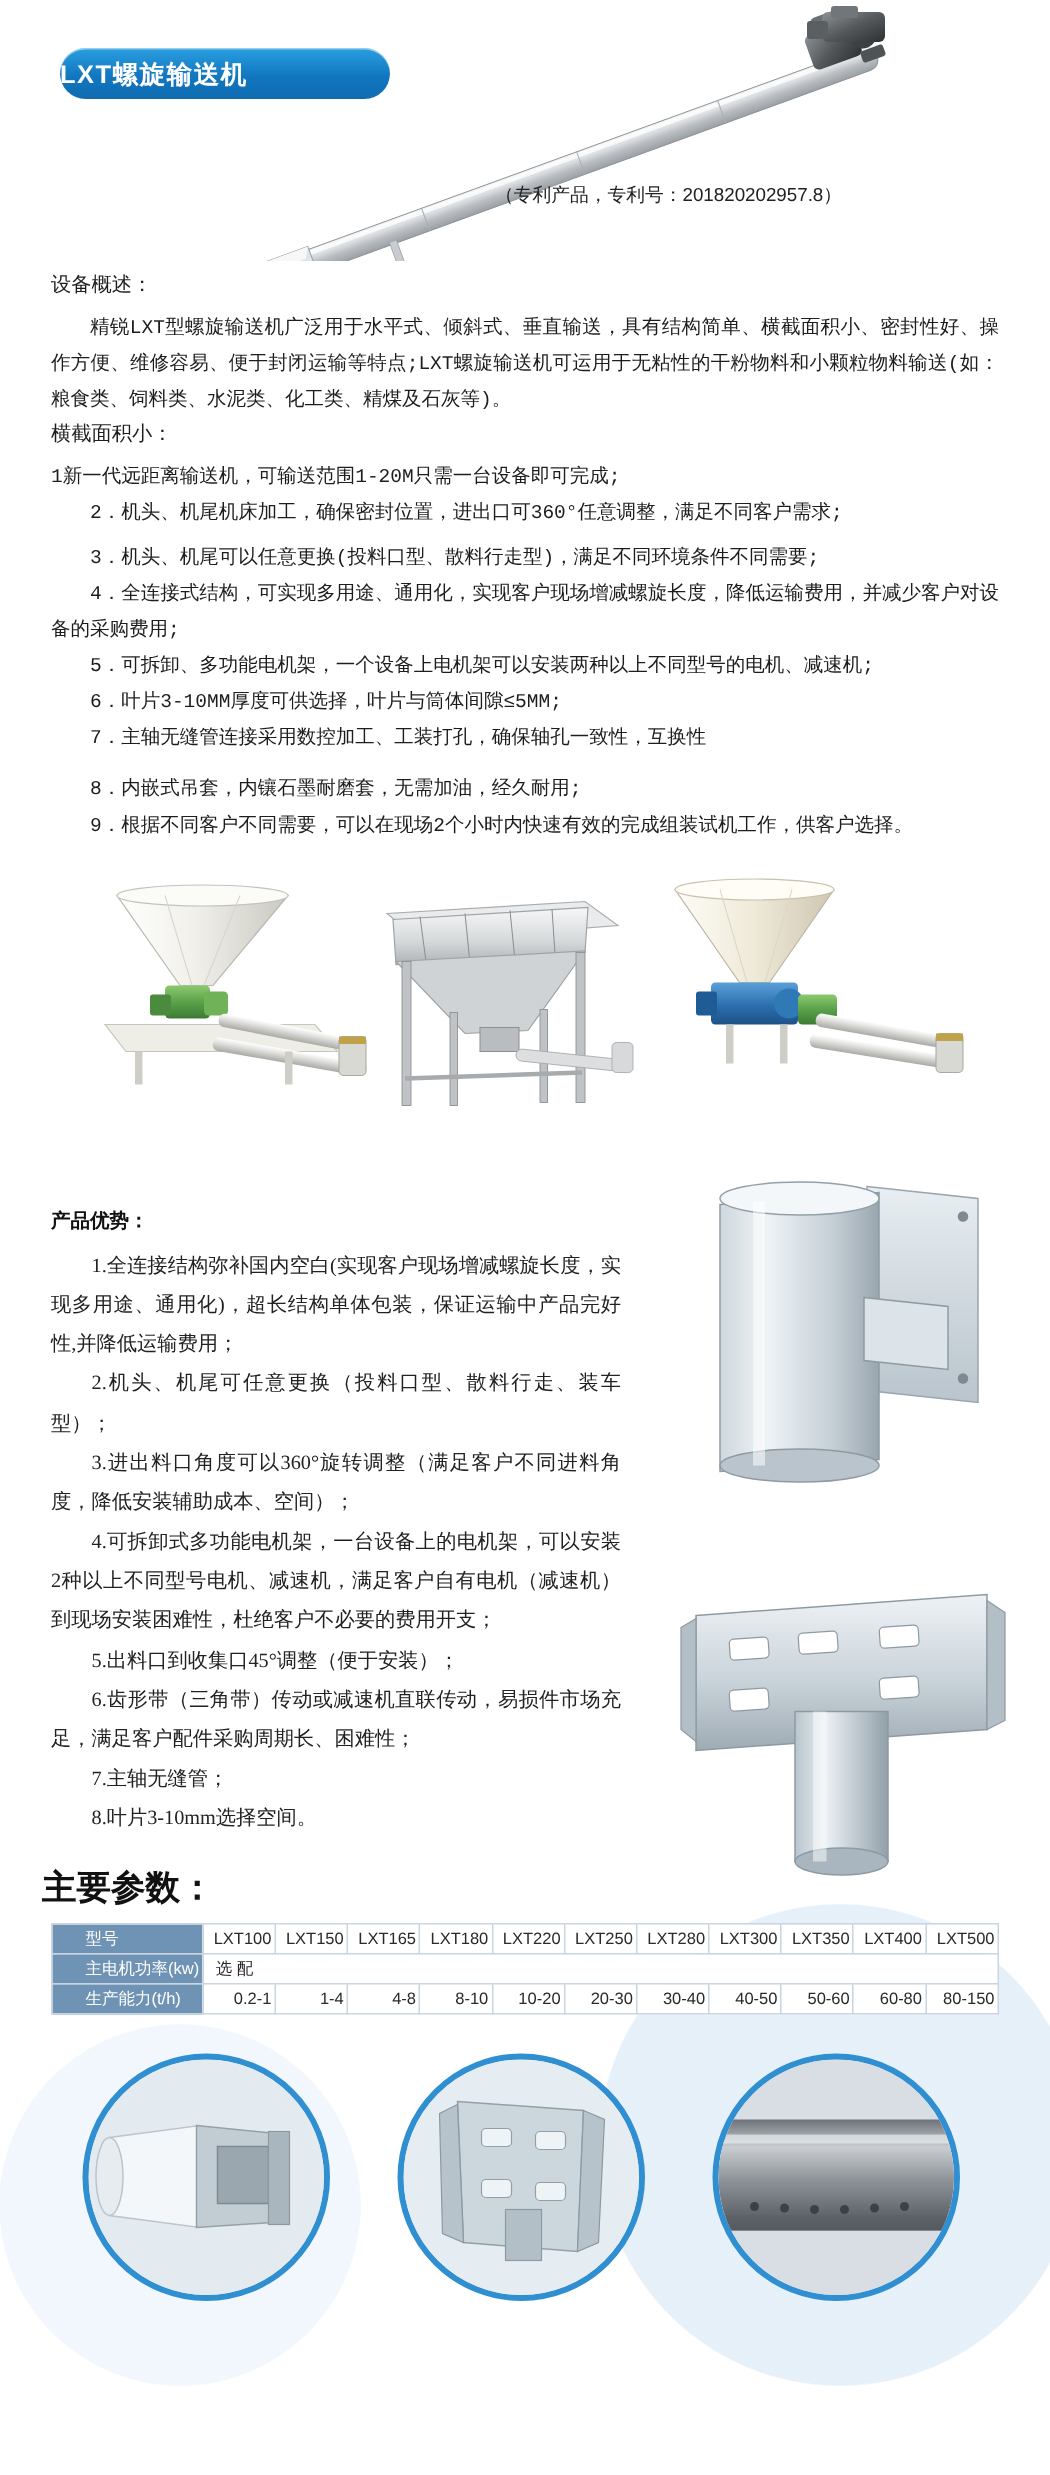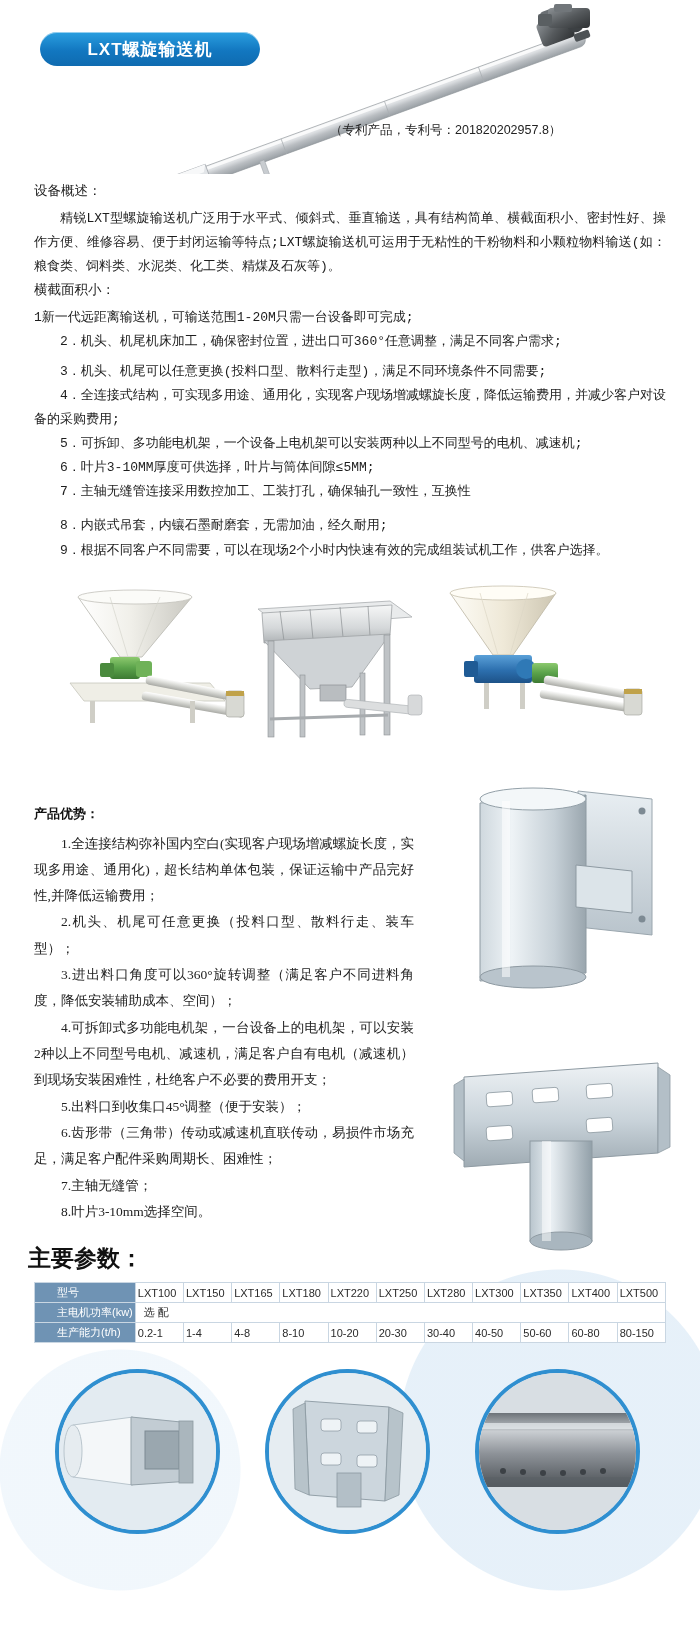--- a/index.html
+++ b/index.html
@@ -32,21 +32,21 @@
     position: absolute;
     left: 40px;
     top: 32px;
     width: 220px;
     height: 34px;
     border-radius: 17px;
     background: linear-gradient(to bottom, #2a9fe0 0%, #1277c0 55%, #0f6bb0 100%);
     box-shadow: inset 0 1px 0 rgba(255,255,255,0.5);
     display: flex;
     align-items: center;
-    justify-content: center;
+    justify-content: flex-start;
   }
   .title-badge span {
     color: #ffffff;
     font-size: 17px;
     font-weight: bold;
     letter-spacing: 1px;
   }
   .patent-note {
     position: absolute;
     left: 330px;
@@ -140,21 +140,21 @@
   }
   table.params {
     margin: 0 0 0 34px;
     border-collapse: collapse;
     width: 632px;
     font-size: 11px;
   }
   table.params td {
     border: 1px solid #c9d6e2;
     height: 20px;
-    text-align: left;
+    text-align: right;
     padding: 1px 2px;
     color: #2a2a2a;
     background: #ffffff;
     white-space: nowrap;
   }
   table.params td.rowhead {
     background: #6f93b4;
     color: #ffffff;
     text-align: left;
     padding-left: 22px;

